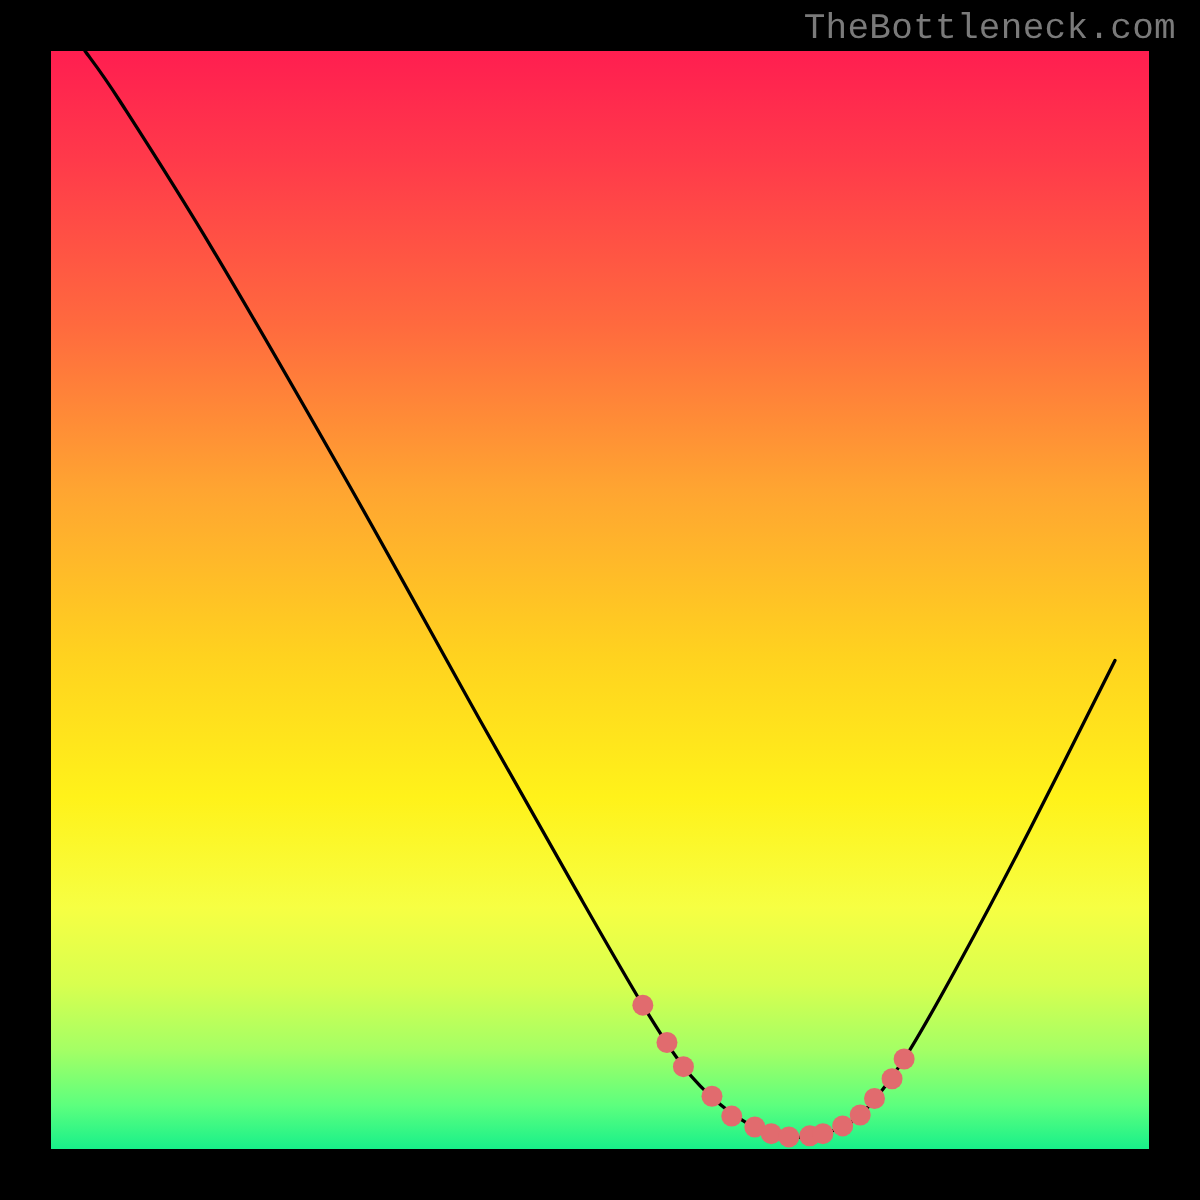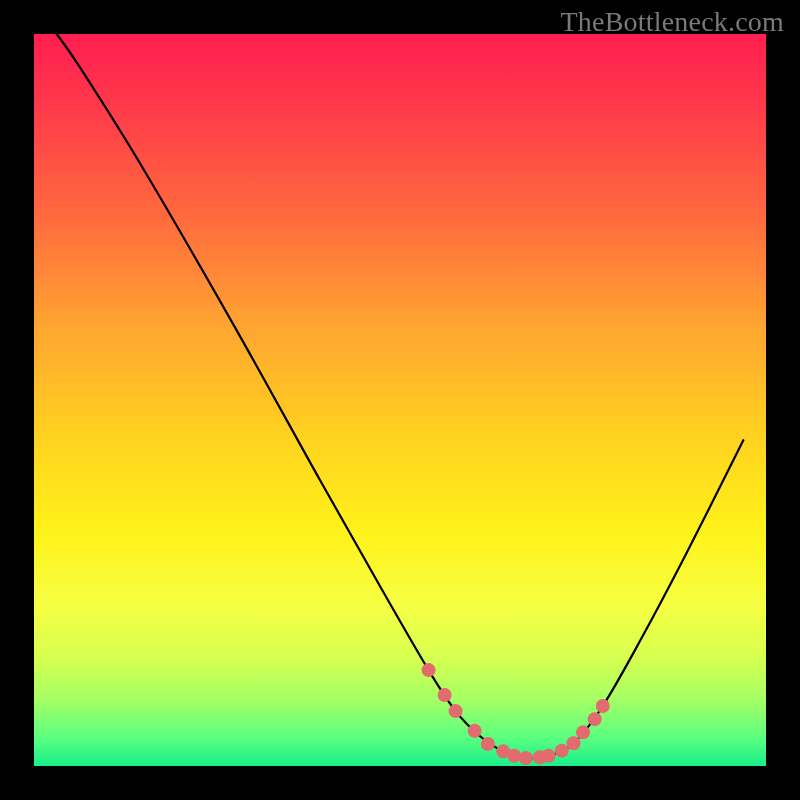--- a/index.html
+++ b/index.html
@@ -35,22 +35,22 @@
       #d8ff4f 85%,
       #a4ff65 91%,
       #5dff7e 96%,
       #18f08a 100%);
   }
   .watermark {
     position: absolute;
     top: 6px;
     right: 16px;
     color: #7a7a7a;
-    font-family: Liberation Serif, serif;
-    font-size: 28px;
+    font-family: Liberation Mono, monospace;
+    font-size: 24px;
     letter-spacing: 0.2px;
     user-select: none;
   }
   svg.curve {
     position: absolute;
     left: 0;
     top: 0;
     width: 732px;
     height: 732px;
     overflow: visible;

